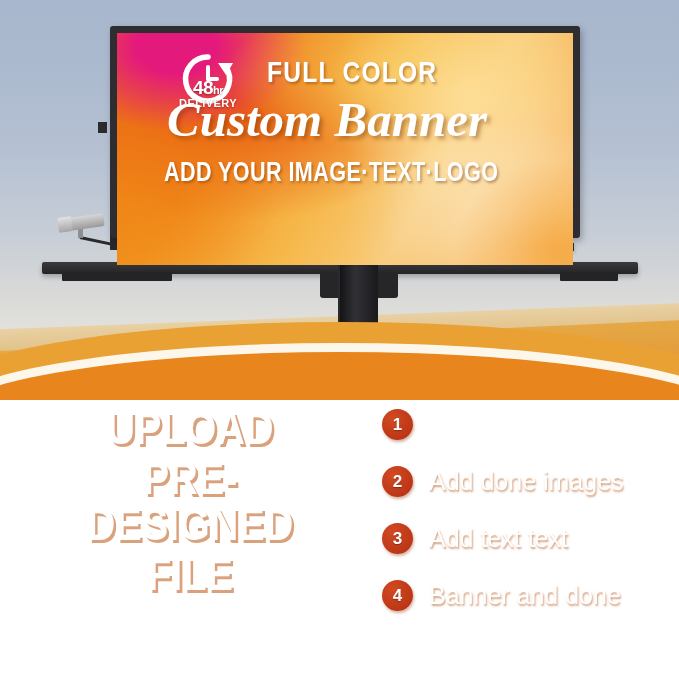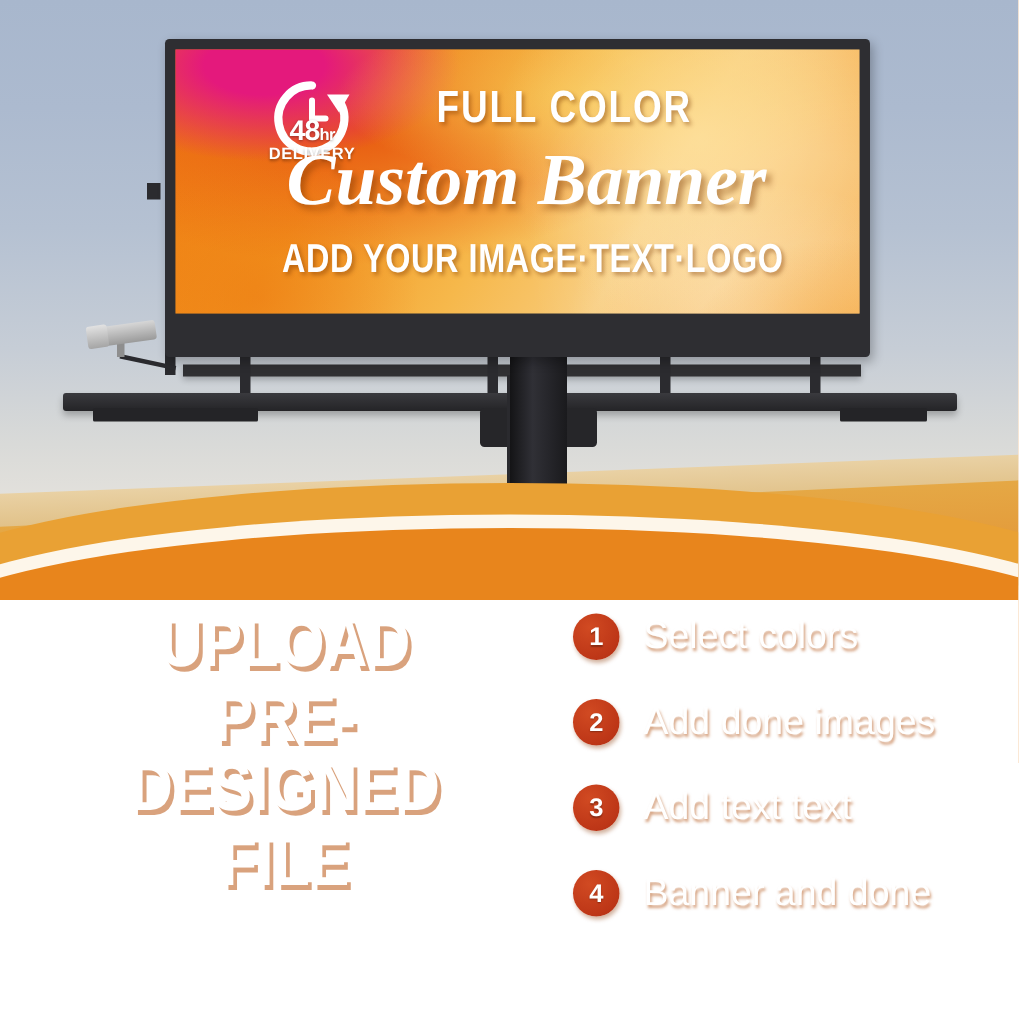--- a/index.html
+++ b/index.html
@@ -42,21 +42,21 @@
   
   .billboard-wrap{position:absolute;left:0;top:0;width:679px;height:400px;}
 
   .bb-frame{
     position:absolute;left:110px;top:26px;width:470px;height:212px;
     background:#2e2e32;
     border-radius:3px;
     box-shadow:2px 3px 7px rgba(0,0,0,.28);
   }
   .bb-face{
-    position:absolute;left:7px;top:7px;width:456px;height:176px;
+    position:absolute;left:7px;top:7px;width:456px;height:232px;
     overflow:hidden;
     background:
       radial-gradient(circle at 92% 74%, rgba(255,255,255,.26) 0 14%, rgba(255,255,255,0) 42%),
       radial-gradient(ellipse 62% 55% at 62% 18%, #f6c24b 0%, rgba(246,194,75,0) 62%),
       radial-gradient(ellipse 55% 70% at 13% 6%, #e4197c 0%, #e4197c 16%, rgba(228,25,124,0) 52%),
       radial-gradient(ellipse 70% 78% at 26% 30%, #e85a12 0%, rgba(232,90,18,.0) 66%),
       linear-gradient(120deg,#f07c12 0%, #f2951e 26%, #f6b84b 50%, #f8cb7a 68%, #f6b351 84%, #f3a02c 100%);
   }
   
   .swirl{
@@ -80,21 +80,21 @@
     font-weight:bold;font-size:19px;letter-spacing:-.5px;
     text-shadow:0 1px 2px rgba(0,0,0,.35);
   }
   .badge .b48 small{font-size:11px;font-weight:bold;}
   .badge .bdel{
     position:absolute;left:0;top:46px;width:72px;
     font-size:11px;font-weight:bold;letter-spacing:.4px;
     text-shadow:0 1px 2px rgba(0,0,0,.35);
   }
 
-  .bb-text{position:absolute;left:0;top:0;width:456px;height:198px;margin-left:24px;}
+  .bb-text{position:absolute;left:0;top:0;width:456px;height:198px;}
   .line-full{
     position:absolute;left:150px;top:22px;width:300px;
     color:#fff;font-weight:bold;font-size:30px;
     font-family:"Liberation Sans Narrow","Liberation Sans",sans-serif;
     letter-spacing:1.5px;
     transform:scaleX(.82);transform-origin:left center;
     text-shadow:2px 2px 3px rgba(120,50,0,.45);
   }
   .line-custom{
     position:absolute;left:50px;top:58px;width:420px;
@@ -317,21 +317,20 @@
 
     <div class="left-col">
       <div class="upload-line u1">UPLOAD</div>
       <div class="upload-line u2">PRE-DESIGNED</div>
       <div class="upload-line u3">FILE</div>
     </div>
 
     <div class="right-col">
       <div class="step">
         <div class="step-num">1</div>
-        <div class="step-label">Select colors</div>
       </div>
       <div class="step">
         <div class="step-num">2</div>
         <div class="step-label">Add done images</div>
       </div>
       <div class="step">
         <div class="step-num">3</div>
         <div class="step-label">Add text text</div>
       </div>
       <div class="step">

